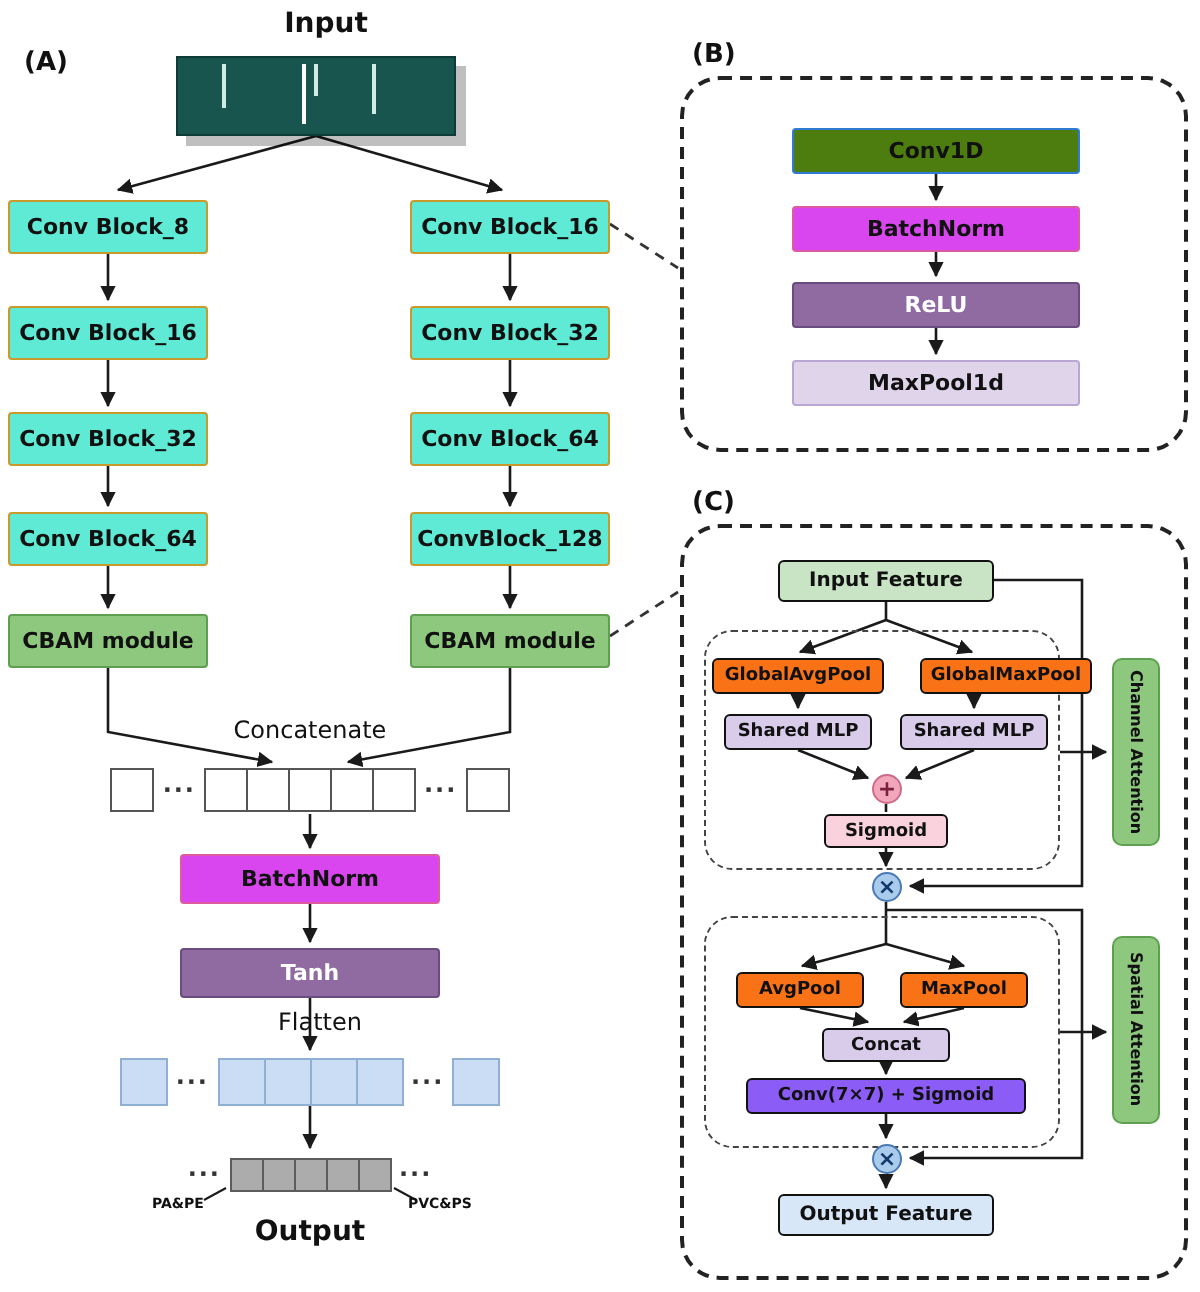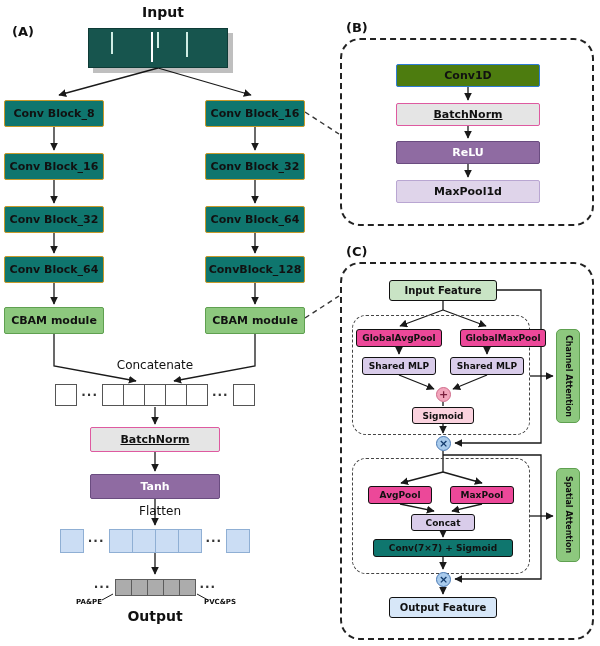--- a/index.html
+++ b/index.html
@@ -3,32 +3,32 @@
 <meta charset="utf-8">
 <style>
   html,body{margin:0;padding:0;background:#fff;}
   #canvas{position:relative;width:600px;height:646px;background:#fff;
     font-family:"DejaVu Sans","Liberation Sans",sans-serif;color:#111;overflow:hidden;}
   svg.overlay{position:absolute;left:0;top:0;pointer-events:none;}
   .lbl{position:absolute;font-weight:bold;}
   .panel-letter{font-size:13px;font-weight:bold;position:absolute;}
   .blk{position:absolute;width:100px;height:27px;display:flex;align-items:center;justify-content:center;
     font-size:11px;font-weight:bold;border:1.5px solid;box-sizing:border-box;border-radius:2px;text-align:center;}
-  .yellow{background:#0f766e;border-color:#C79A2A;}
+  .yellow{background:#5eead4;border-color:#C79A2A;}
   .green{background:#8DC87E;border-color:#5FA050;}
-  .pink{background:#e5e5e5;border-color:#DE5AA0;text-decoration:underline;}
+  .pink{background:#d946ef;border-color:#DE5AA0;}
   .purple{background:#8F6BA2;border-color:#6A4C80;color:#fff;}
   .blue{background:#4d7c0f;border-color:#2E7CD6;}
   .lavender{background:#DFD4EA;border-color:#B9A6D2;}
   .lightgreen{background:#C9E4C5;border-color:#84BD78;}
   .lightblue{background:#D7E7F8;border-color:#85AEDE;}
-  .lightyellow{background:#ec4899;border-color:#DBA828;}
+  .lightyellow{background:#f97316;border-color:#DBA828;}
   .lightpurple{background:#D9CCEA;border-color:#9F84C4;}
   .lightpink{background:#FAD2DE;border-color:#E4738F;}
-  .midpink{background:#0f766e;border-color:#D96A8E;}
+  .midpink{background:#8b5cf6;border-color:#D96A8E;}
   .dashedbox{position:absolute;border:2px dashed #222;border-radius:20px;box-sizing:border-box;background:transparent;}
   .innerdash{position:absolute;border:1.5px dashed #444;border-radius:14px;box-sizing:border-box;}
   .cblk{position:absolute;display:flex;align-items:center;justify-content:center;font-size:9px;font-weight:bold;
     border:1.5px solid;box-sizing:border-box;border-radius:3px;text-align:center;}
   .vtab{position:absolute;width:24px;height:94px;background:#8DC87E;border:1.5px solid #5FA050;border-radius:5px;
     display:flex;align-items:center;justify-content:center;writing-mode:vertical-rl;
     font-size:8px;font-weight:bold;box-sizing:border-box;letter-spacing:0px;}
   .circ{position:absolute;width:15px;height:15px;border-radius:50%;display:flex;align-items:center;justify-content:center;
     font-size:11px;font-weight:bold;border:1.5px solid;box-sizing:border-box;line-height:1;}
   .plusc{background:#F2A6BC;border-color:#CF6A8A;color:#7a1f3d;}

